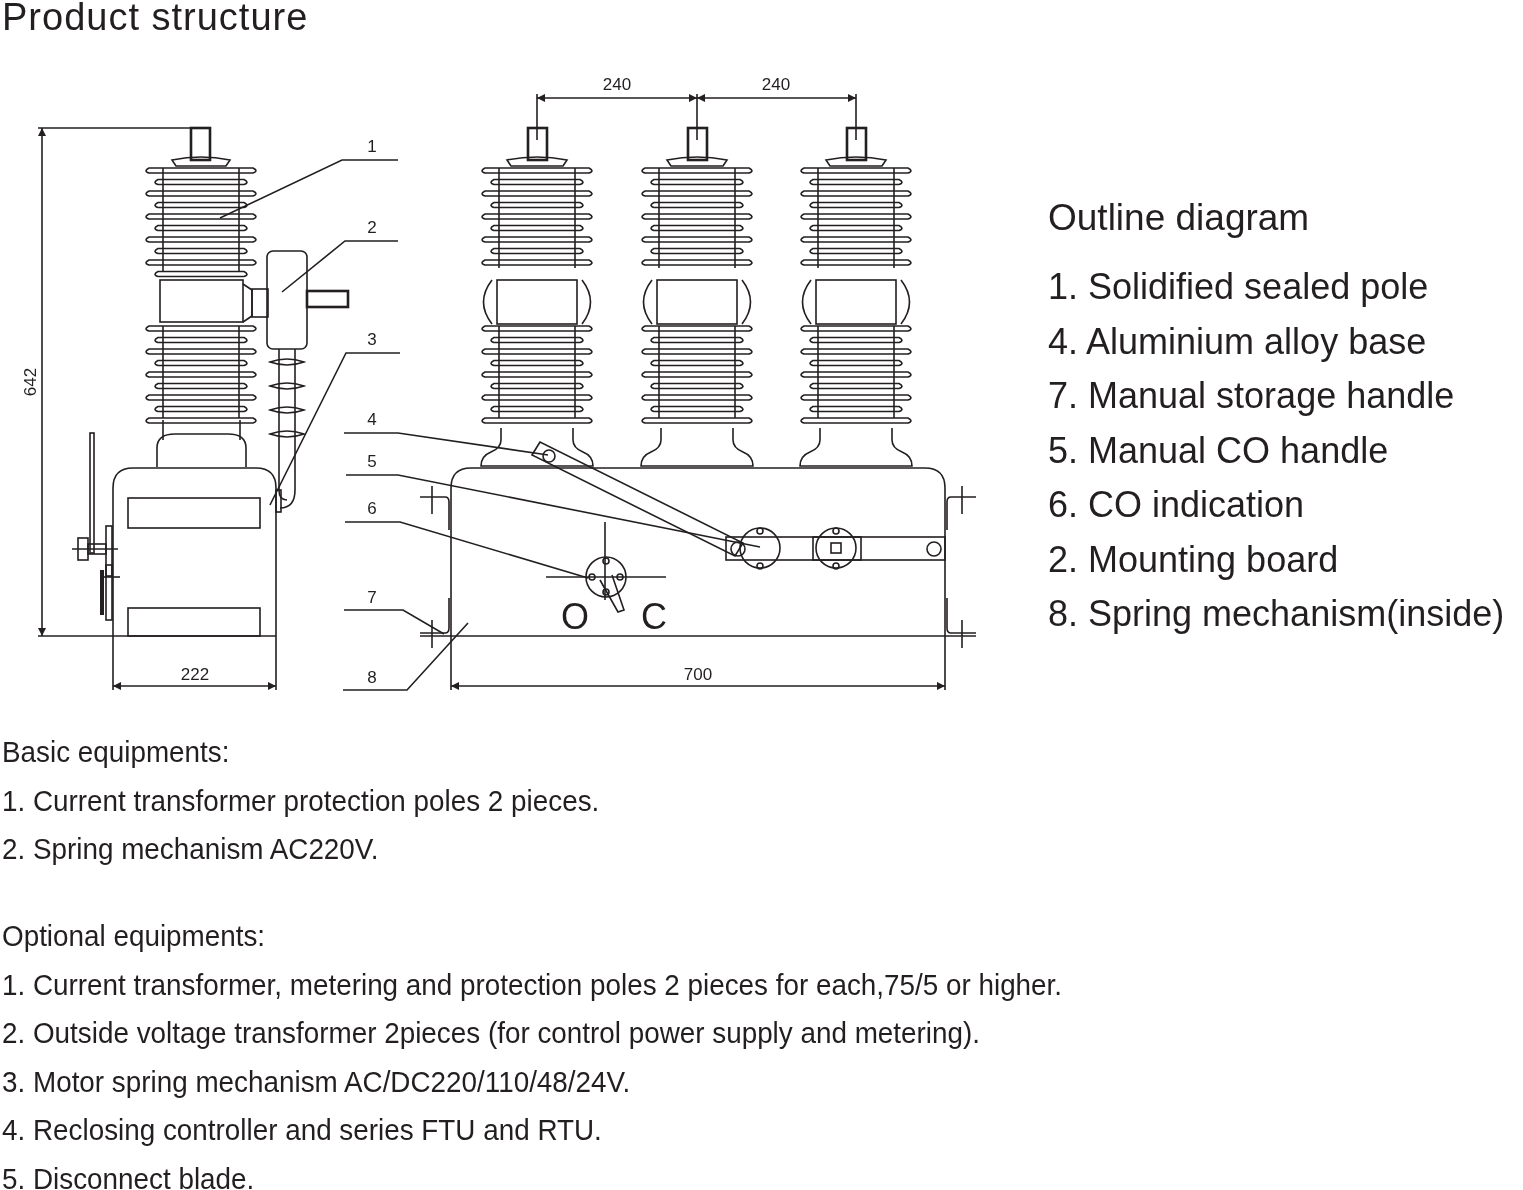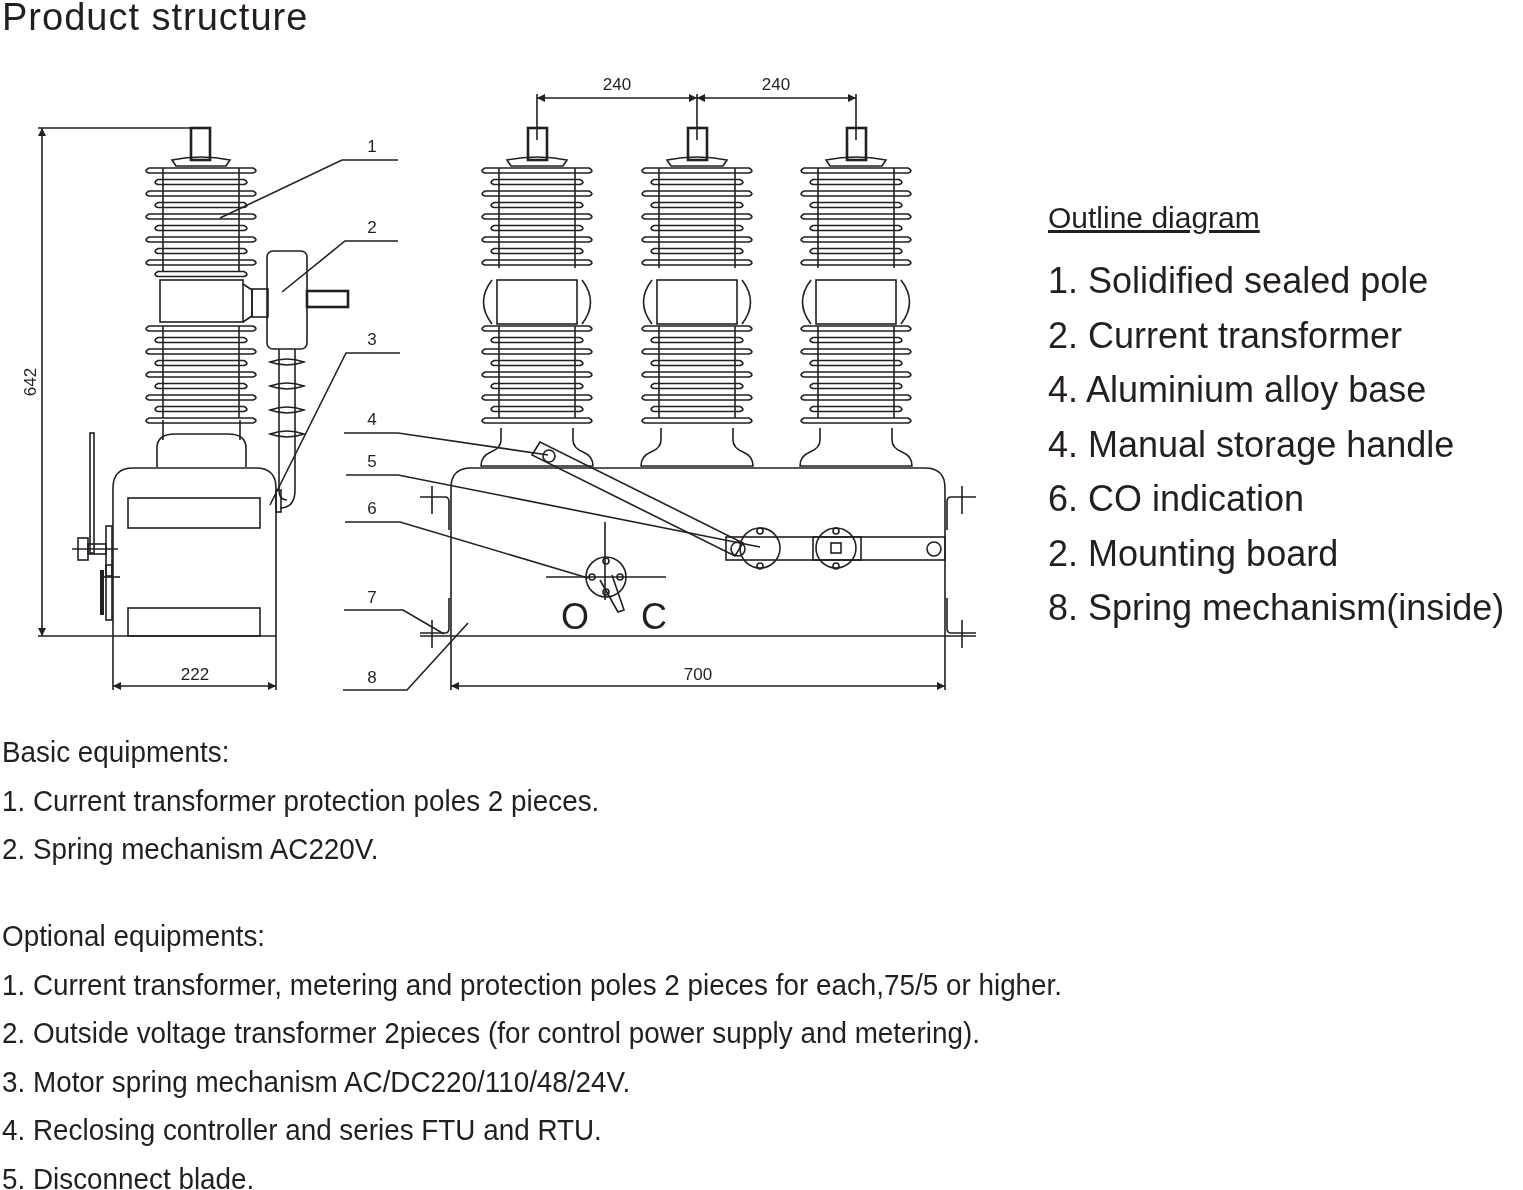--- a/index.html
+++ b/index.html
@@ -1,21 +1,21 @@
 <!DOCTYPE html>
 <html><head>
 <meta charset="utf-8">
 <style>
   html, body { margin:0; padding:0; background:#ffffff; }
   body { width:1523px; height:1190px; position:relative; overflow:hidden;
          font-family:"Liberation Sans", sans-serif; color:#231f20; }
   .page-title { position:absolute; left:2px; top:-4px; font-size:38px; letter-spacing:1px; }
   svg#drawing { position:absolute; left:0; top:0; }
   .legend { position:absolute; left:1048px; top:198px; }
-  .legend .lg-title { font-size:30px; line-height:40px; margin-bottom:16px;text-decoration:underline; }
+  .legend .lg-title { font-size:37px; line-height:40px; margin-bottom:22px; }
   .legend .lg-item { font-size:36px; line-height:54.5px; white-space:nowrap; }
   .equip { position:absolute; left:2px; font-family:"Liberation Sans", sans-serif; }
   .equip .eq-line { font-size:29px; line-height:48.5px; white-space:nowrap; transform:scaleX(0.96); transform-origin:left; }
   #basic { top:728px; }
   #optional { top:912px; }
   .dim { font-size:17px; fill:#231f20; font-family:"Liberation Sans", sans-serif; }
   .call { font-size:17px; fill:#231f20; font-family:"Liberation Sans", sans-serif; }
   .oc { font-size:36px; fill:#231f20; font-family:"Liberation Sans", sans-serif; }
   .ln { stroke:#231f20; fill:none; stroke-width:1.6; }
   .thk { stroke:#231f20; fill:none; stroke-width:2.6; }
@@ -302,23 +302,23 @@
     <g>
       <line class="ln" x1="451" y1="686" x2="945" y2="686" marker-start="url(#arr)" marker-end="url(#arr)"></line>
       <text class="dim" x="698" y="680" text-anchor="middle">700</text>
     </g>
   </g>
 </svg>
 
 <div class="legend">
   <div class="lg-title">Outline diagram</div>
   <div class="lg-item">1. Solidified sealed pole</div>
-  <div class="lg-item">2. Current transformer</div>
   <div class="lg-item">4. Aluminium alloy base</div>
-  <div class="lg-item">4. Manual storage handle</div>
+  <div class="lg-item">7. Manual storage handle</div>
+  <div class="lg-item">5. Manual CO handle</div>
   <div class="lg-item">6. CO indication</div>
   <div class="lg-item">2. Mounting board</div>
   <div class="lg-item">8. Spring mechanism(inside)</div>
 </div>
 
 <div class="equip" id="basic">
   <div class="eq-line">Basic equipments:</div>
   <div class="eq-line">1. Current transformer protection poles 2 pieces.</div>
   <div class="eq-line">2. Spring mechanism AC220V.</div>
 </div>

